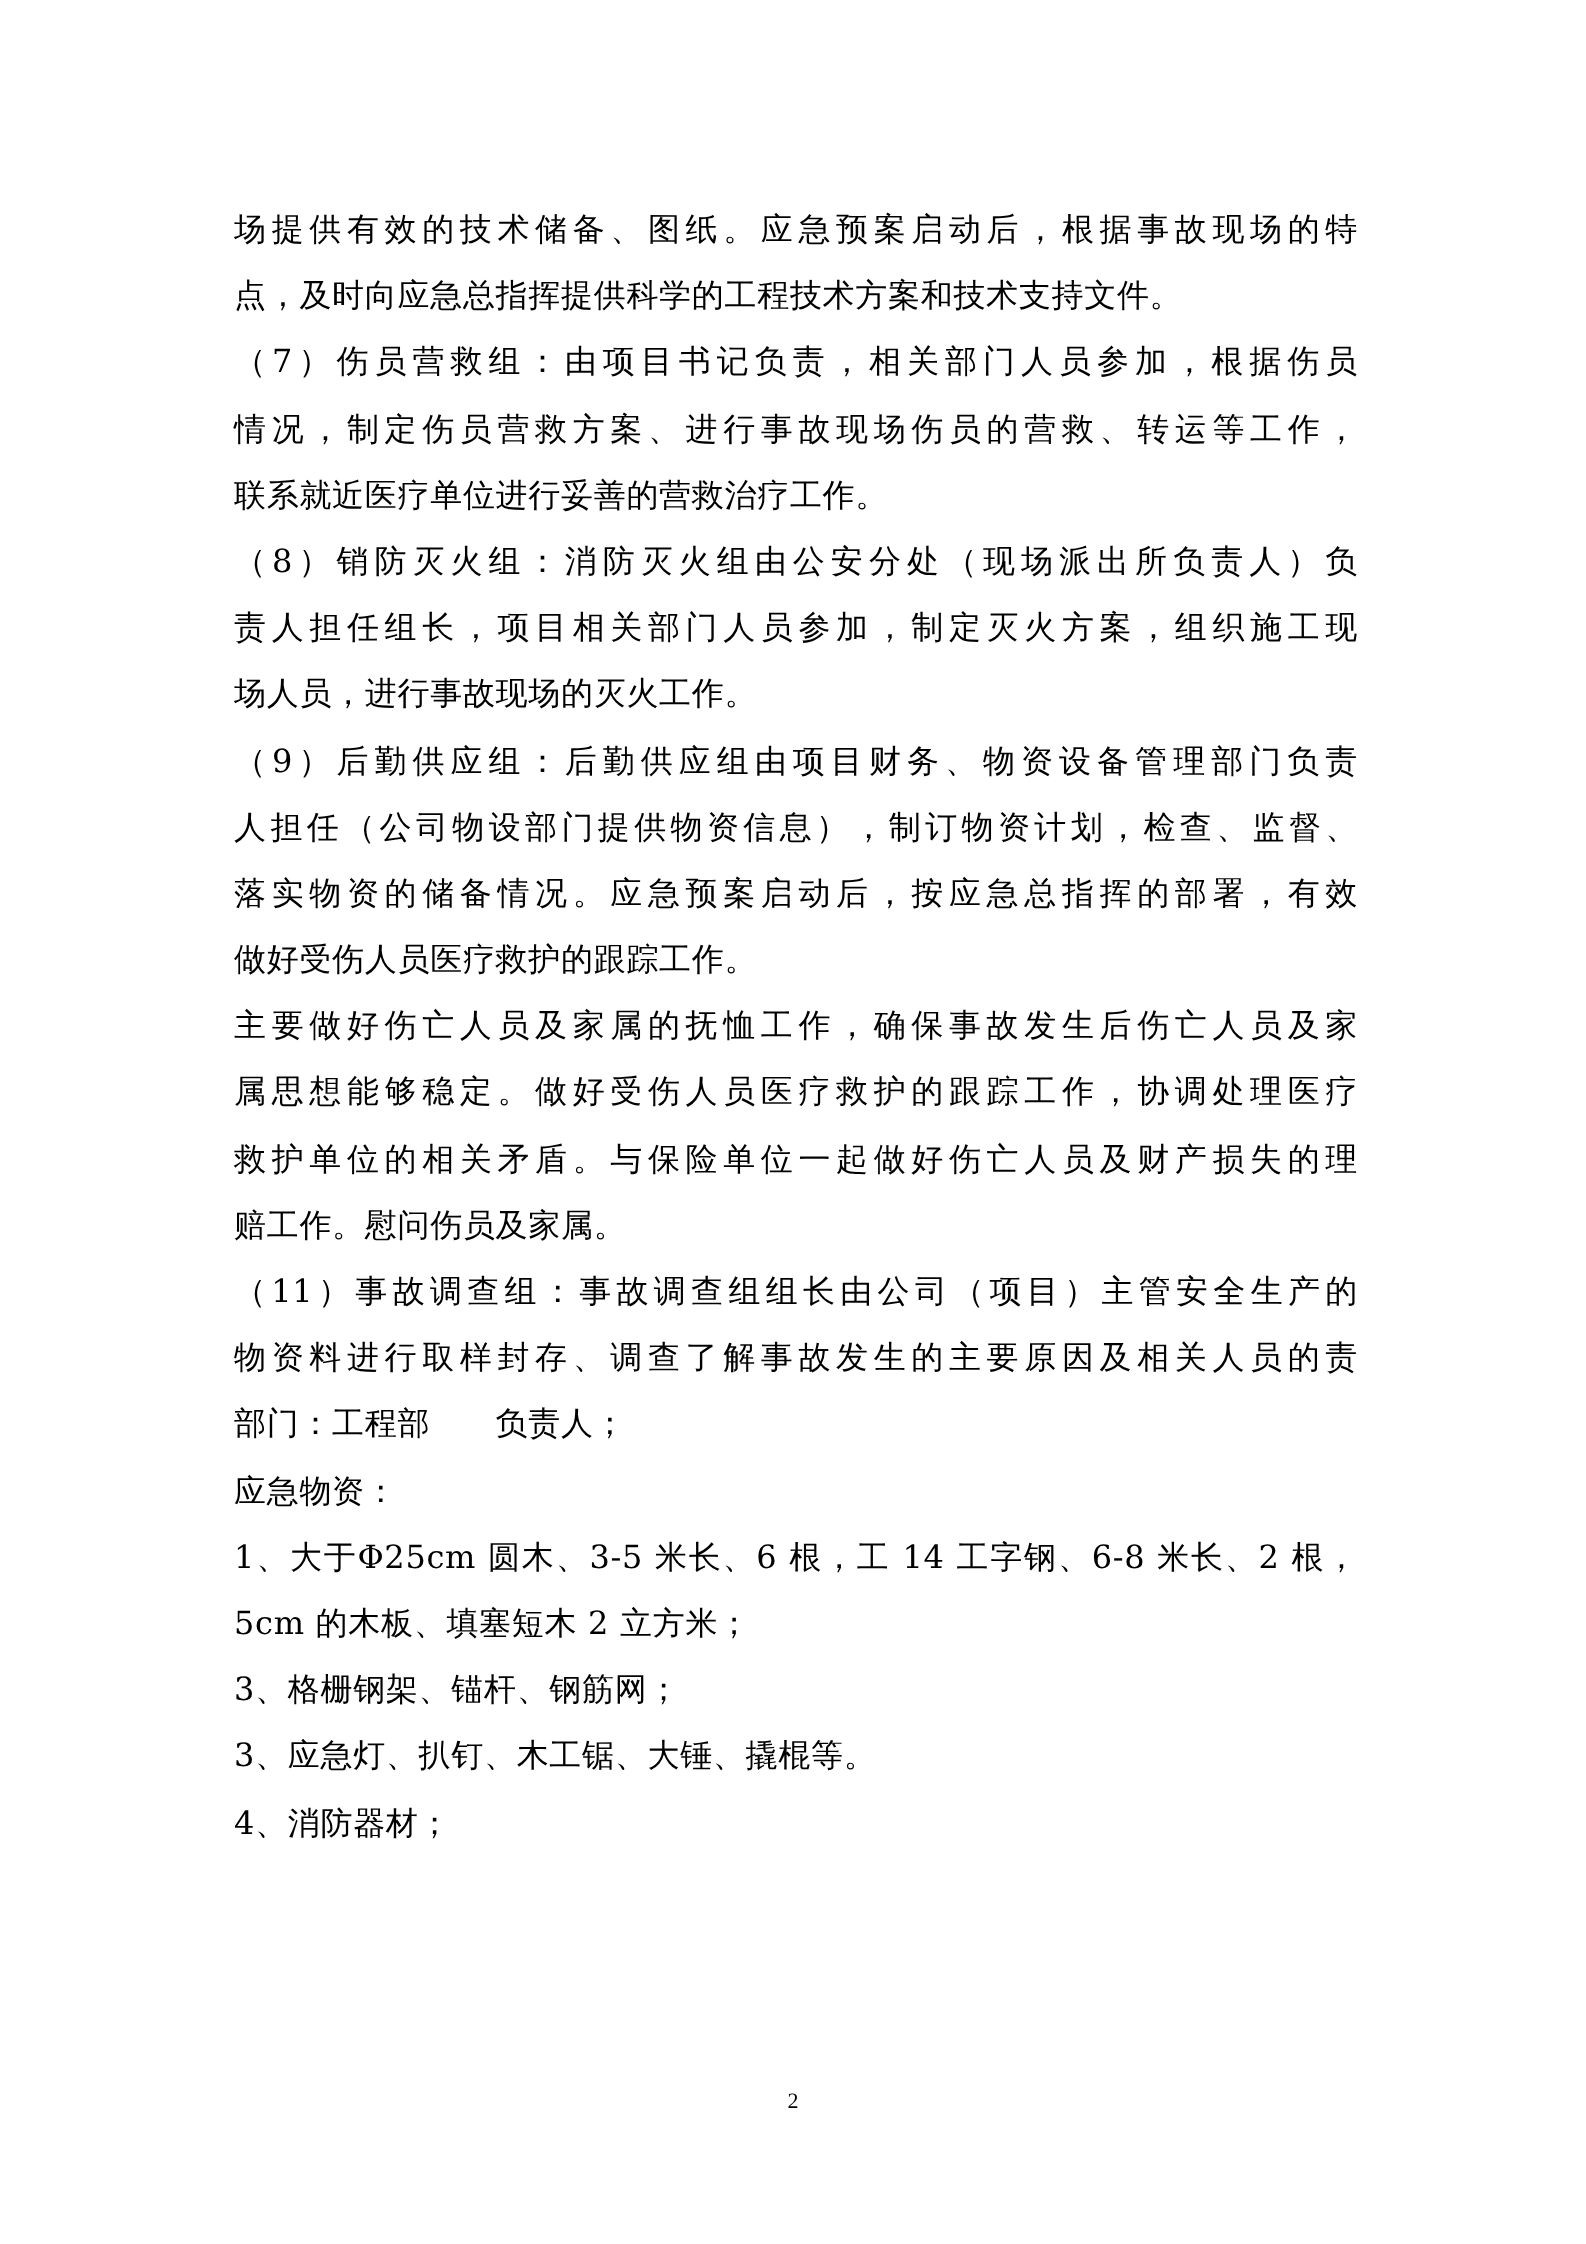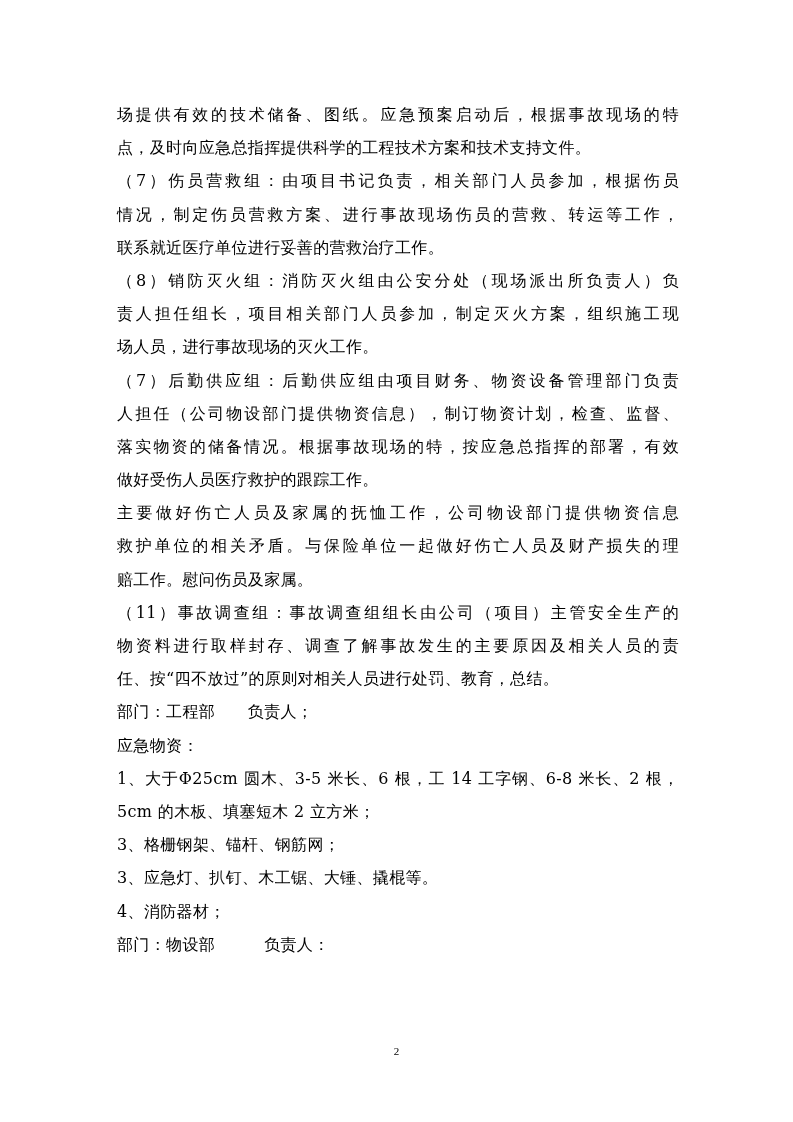--- a/index.html
+++ b/index.html
@@ -17,33 +17,32 @@
 
 <div class="page">
   <div class="line just">场提供有效的技术储备、图纸。应急预案启动后，根据事故现场的特</div>
   <div class="line">点，及时向应急总指挥提供科学的工程技术方案和技术支持文件。</div>
   <div class="line just">（7）伤员营救组：由项目书记负责，相关部门人员参加，根据伤员</div>
   <div class="line just">情况，制定伤员营救方案、进行事故现场伤员的营救、转运等工作，</div>
   <div class="line">联系就近医疗单位进行妥善的营救治疗工作。</div>
   <div class="line just">（8）销防灭火组：消防灭火组由公安分处（现场派出所负责人）负</div>
   <div class="line just">责人担任组长，项目相关部门人员参加，制定灭火方案，组织施工现</div>
   <div class="line">场人员，进行事故现场的灭火工作。</div>
-  <div class="line just">（7）后勤供应组：后勤供应组由项目财务、物资设备管理部门负责</div>
+  <div class="line just">（9）后勤供应组：后勤供应组由项目财务、物资设备管理部门负责</div>
   <div class="line just">人担任（公司物设部门提供物资信息），制订物资计划，检查、监督、</div>
-  <div class="line just">落实物资的储备情况。根据事故现场的特，按应急总指挥的部署，有效</div>
+  <div class="line just">落实物资的储备情况。应急预案启动后，按应急总指挥的部署，有效</div>
   <div class="line">做好受伤人员医疗救护的跟踪工作。</div>
-  <div class="line just">主要做好伤亡人员及家属的抚恤工作，公司物设部门提供物资信息</div>
+  <div class="line just">主要做好伤亡人员及家属的抚恤工作，确保事故发生后伤亡人员及家</div>
+  <div class="line just">属思想能够稳定。做好受伤人员医疗救护的跟踪工作，协调处理医疗</div>
   <div class="line just">救护单位的相关矛盾。与保险单位一起做好伤亡人员及财产损失的理</div>
   <div class="line">赔工作。慰问伤员及家属。</div>
   <div class="line just">（11）事故调查组：事故调查组组长由公司（项目）主管安全生产的</div>
   <div class="line just">物资料进行取样封存、调查了解事故发生的主要原因及相关人员的责</div>
-  <div class="line">任、按“四不放过”的原则对相关人员进行处罚、教育，总结。</div>
   <div class="line">部门：工程部　　负责人；</div>
   <div class="line">应急物资：</div>
   <div class="line just">1、大于Φ25cm 圆木、3-5 米长、6 根，工 14 工字钢、6-8 米长、2 根，</div>
   <div class="line">5cm 的木板、填塞短木 2 立方米；</div>
   <div class="line">3、格栅钢架、锚杆、钢筋网；</div>
   <div class="line">3、应急灯、扒钉、木工锯、大锤、撬棍等。</div>
   <div class="line">4、消防器材；</div>
-  <div class="line">部门：物设部　　　负责人：</div>
 </div>
 
 <div class="pagenum">2</div>
 
 </body></html>

